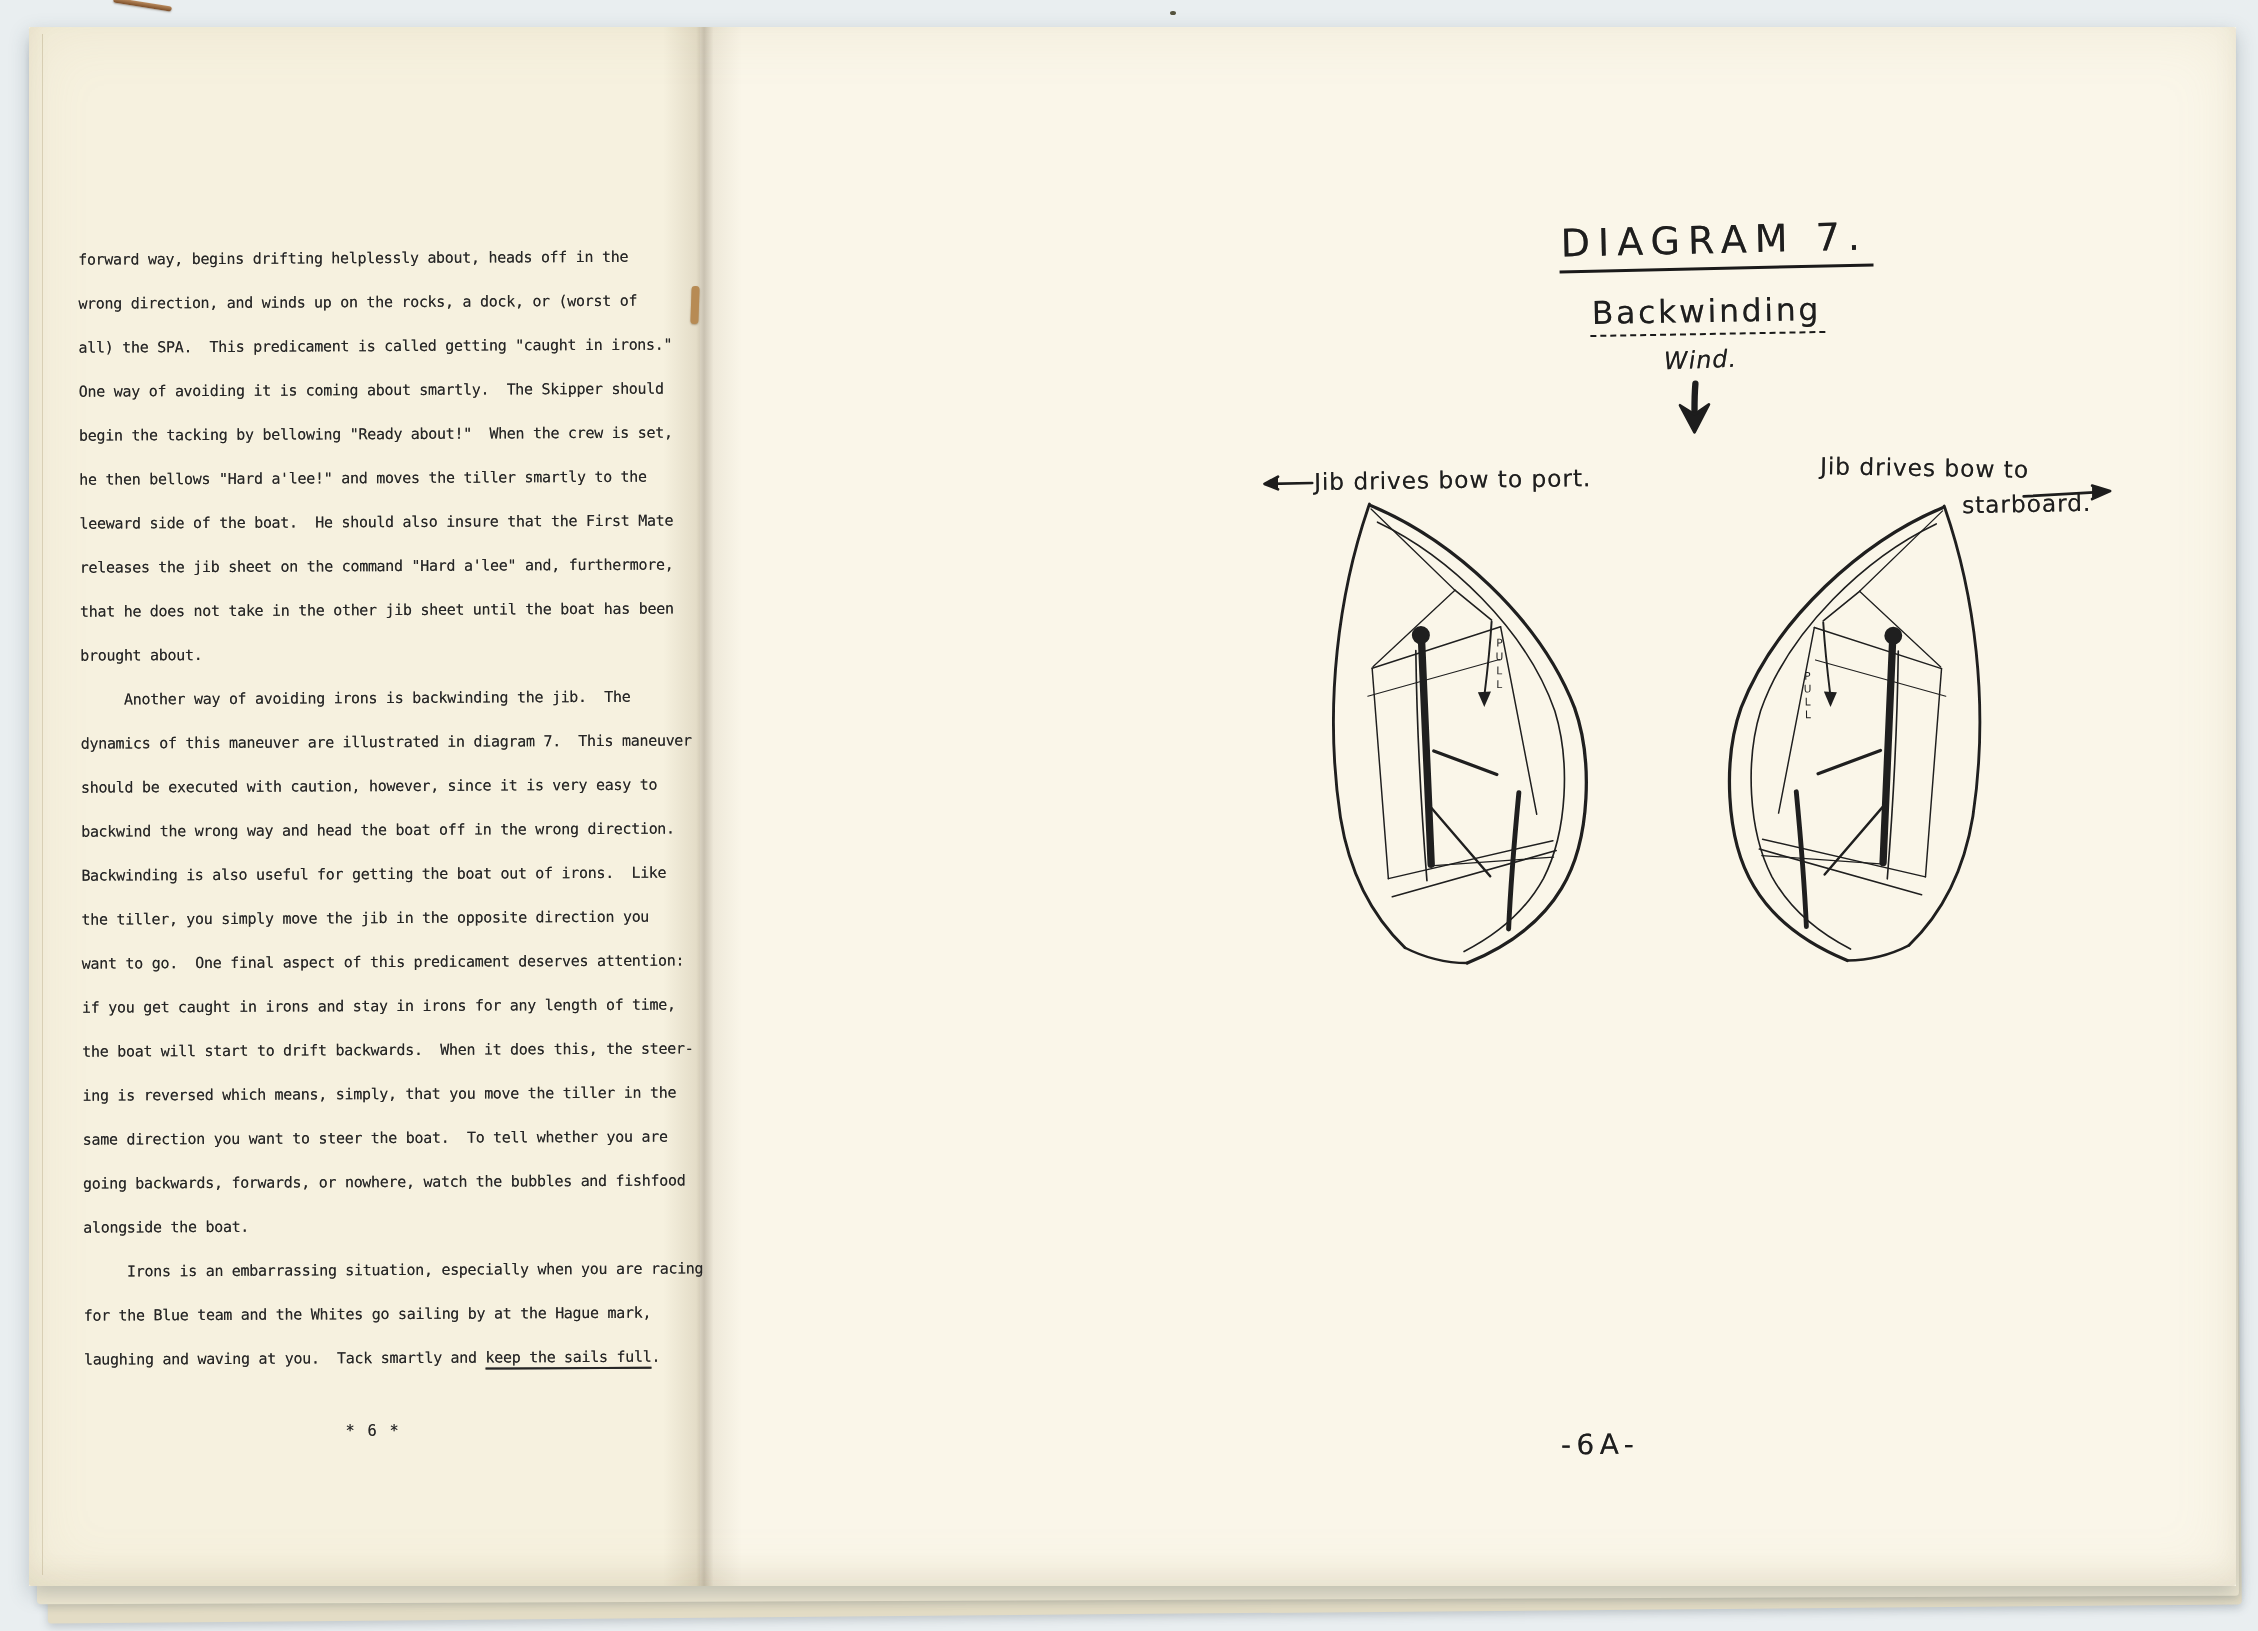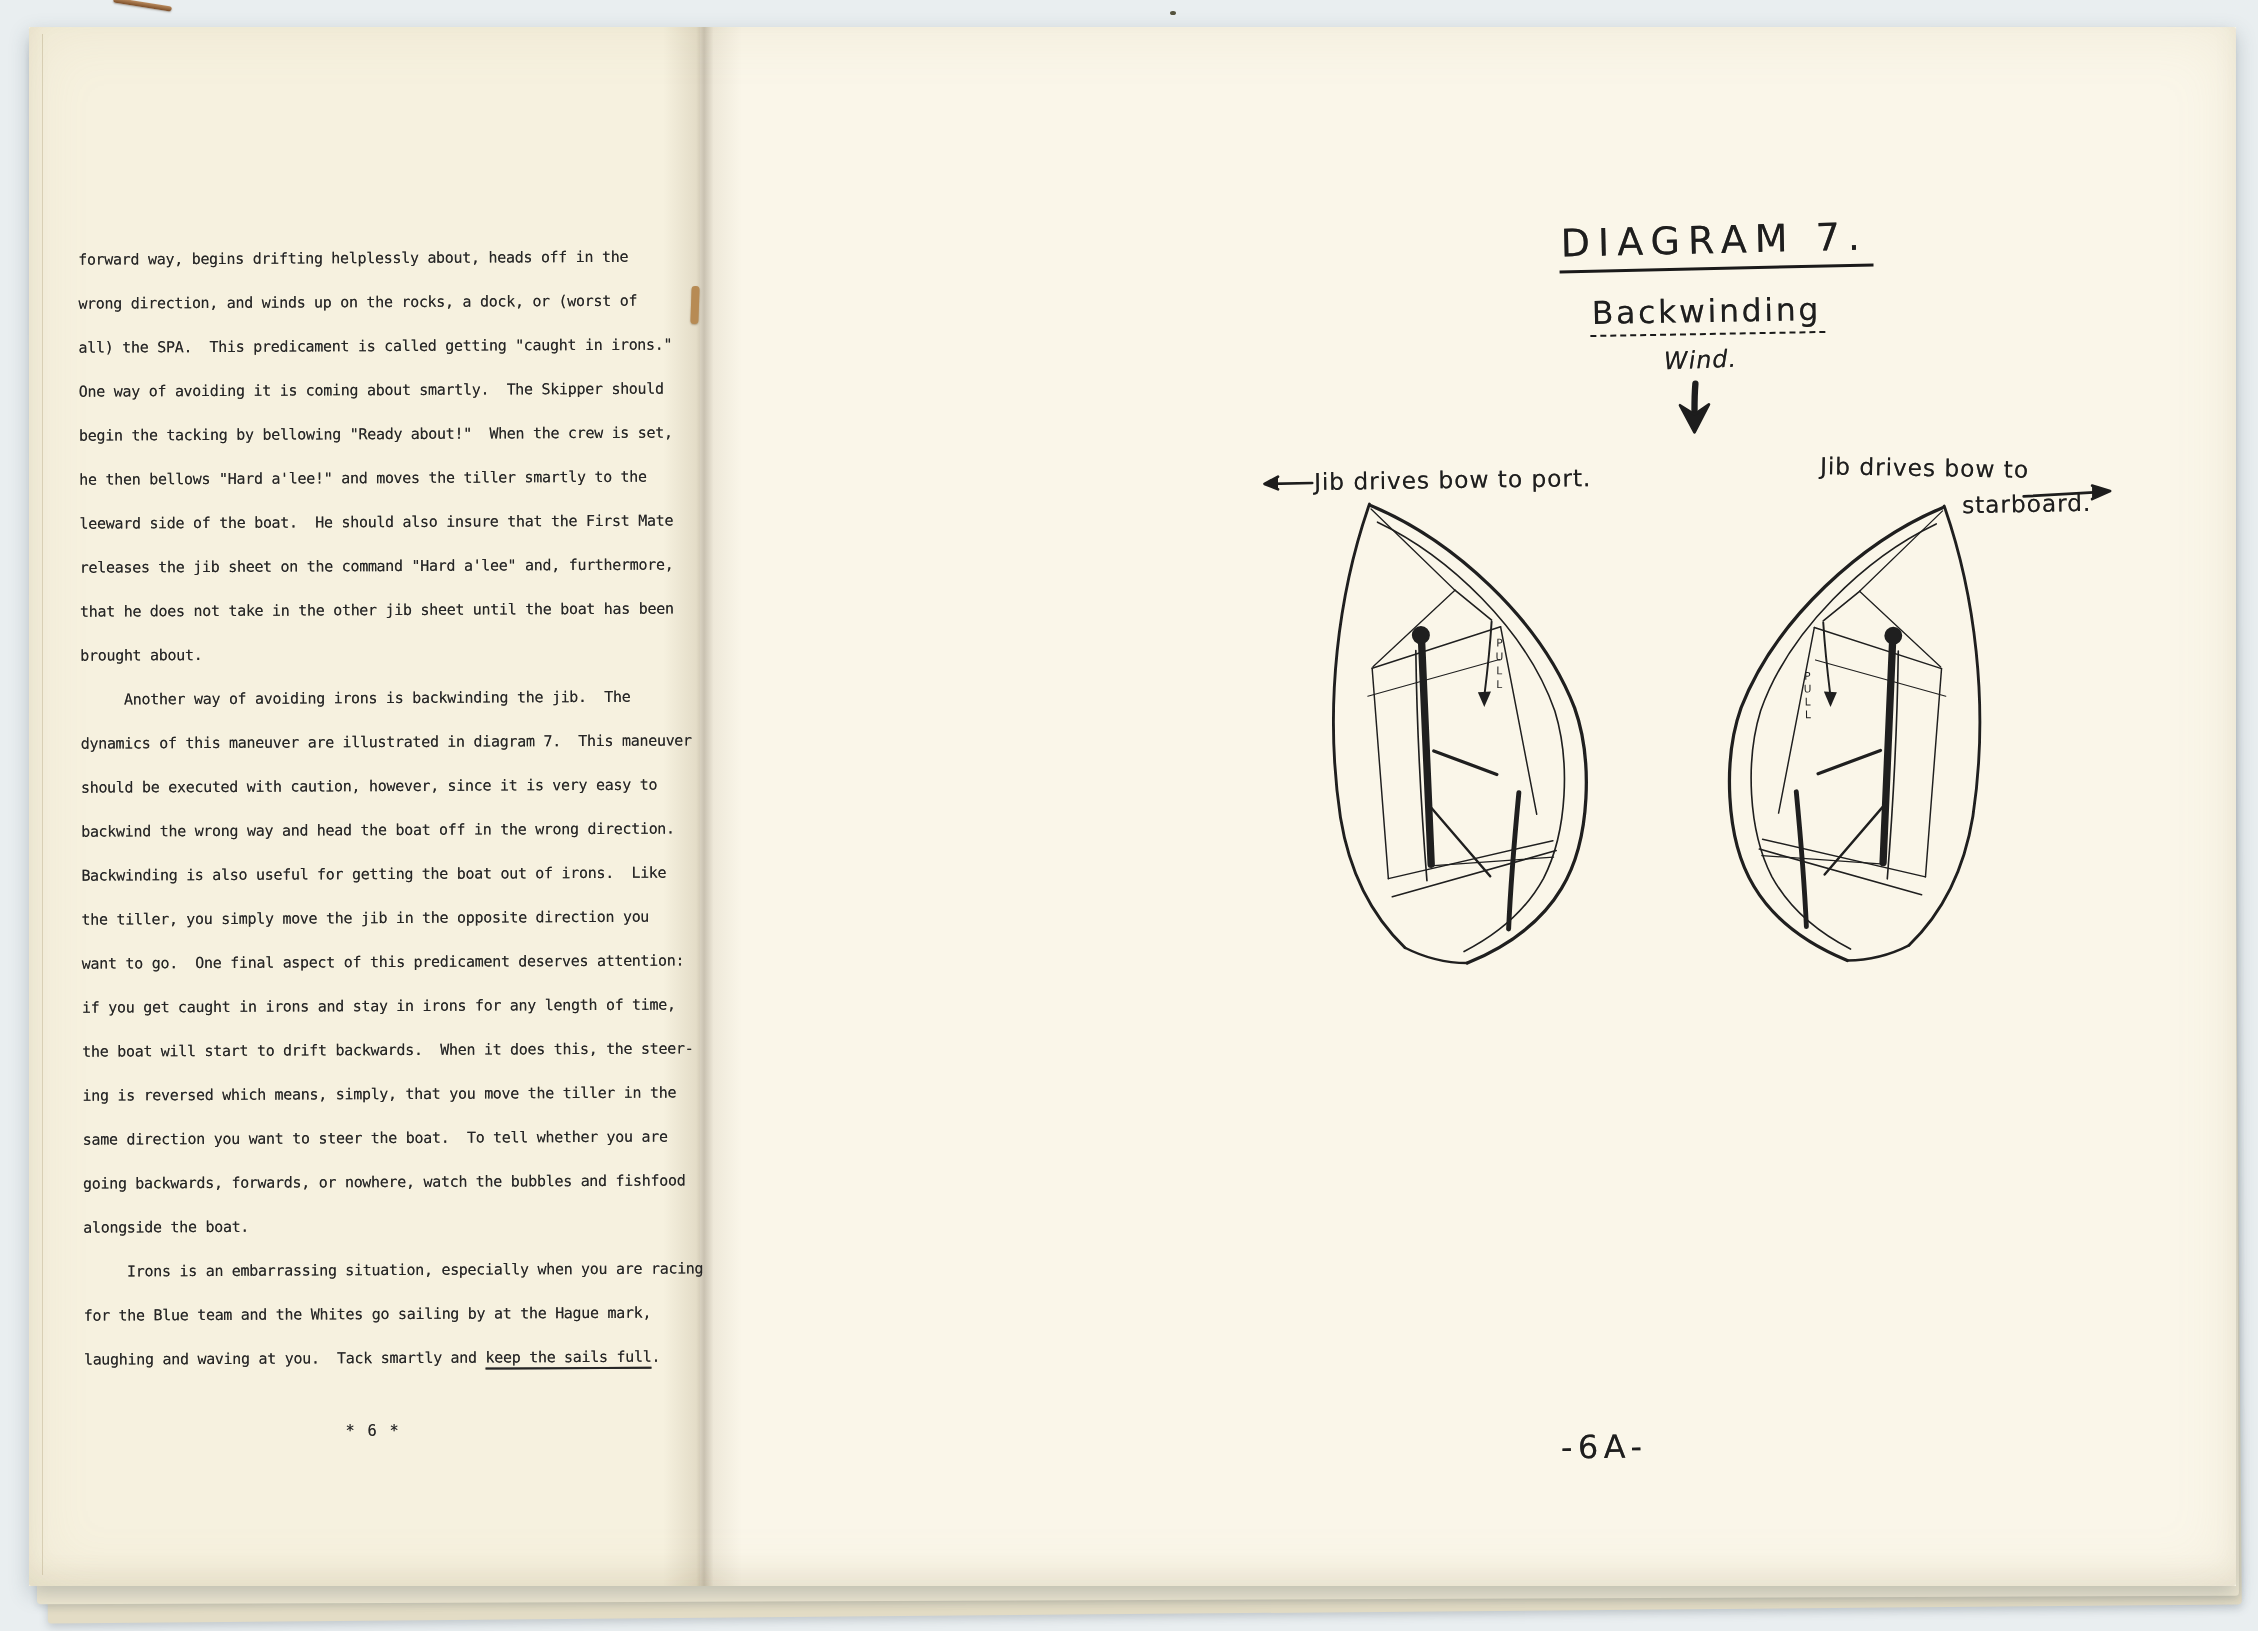--- a/index.html
+++ b/index.html
@@ -71,21 +71,21 @@
   .arrow-right-icon{position:absolute;left:1991px;top:455px;}
   .boat{position:absolute;}
   .boat-left{left:1257px;top:468px;width:340px;height:509px;transform:rotate(0.5deg);}
   .boat-right{left:1662px;top:470px;width:335px;height:504px;transform:rotate(-0.5deg);}
   .pull-text{
     writing-mode:vertical-rl;text-orientation:upright;
     font-family:"DejaVu Sans",sans-serif;font-size:13px;letter-spacing:1px;fill:#1f1f1f;
   }
   .pagenum-right{
     position:absolute;left:1532px;top:1401px;
-    font-size:32px;letter-spacing:5.4px;transform:rotate(-0.5deg);
+    font-size:28px;letter-spacing:5.4px;transform:rotate(-0.5deg);
   }
   
   .pencil{position:absolute;left:113px;top:1.8px;width:59px;height:5.4px;border-radius:2.7px;
     background:linear-gradient(to bottom,#b98a5d,#7c4e29);transform:rotate(9deg);box-shadow:0 0.9px 1.8px rgba(60,40,20,.4);}
   .speck{position:absolute;left:1170px;top:10.8px;width:6.3px;height:4.5px;border-radius:50%;background:#55533e;}
 </style>
 </head>
 <body>
 
 <svg width="0" height="0" style="position:absolute" aria-hidden="true">

